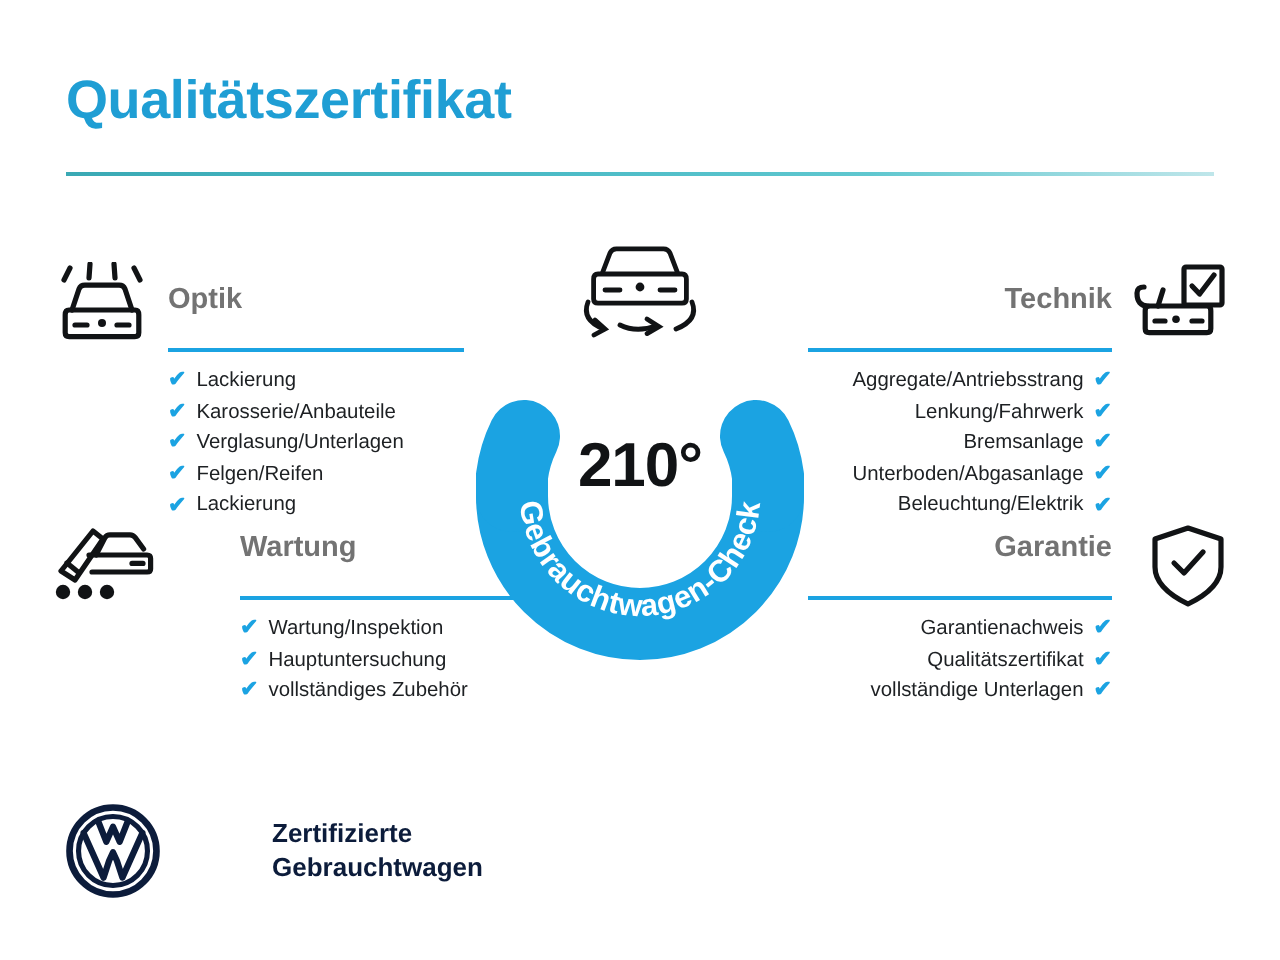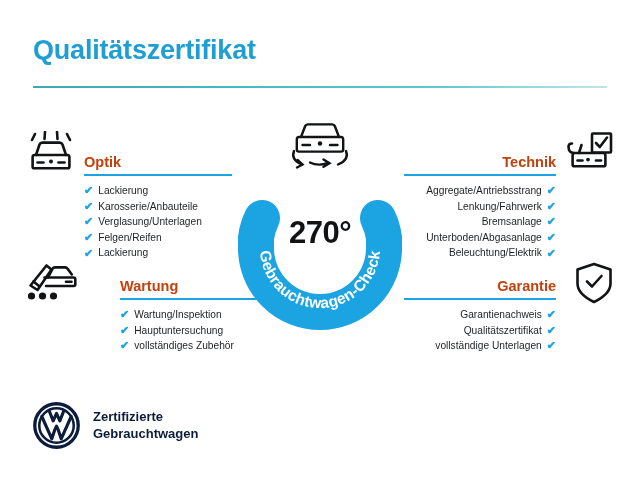--- a/index.html
+++ b/index.html
@@ -42,24 +42,24 @@
   
   .section {
     position: absolute;
   }
   .sec-head {
     position: relative;
     height: 26px;
   }
   .sec-title {
     position: absolute;
-    bottom: 2px;
+    bottom: 14px;
     font-size: 14.5px;
     font-weight: bold;
-    color: #c2410c;
+    color: #737373;
     white-space: nowrap;
   }
   .sec-rule {
     position: absolute;
     bottom: -4px;
     height: 2px;
     background: #1ba3e2;
   }
 
   .items {
@@ -128,20 +128,21 @@
     height: 56px;
   }
 
   
   #footer {
     position: absolute;
     left: 33px;
     top: 402px;
     display: flex;
     align-items: center;
+    gap: 43px;
   }
   #vw-mark { width: 47px; height: 47px; }
   #footer-text {
     margin-left: 13px;
     color: #0c1c3b;
     font-size: 13px;
     font-weight: bold;
     line-height: 16.5px;
   }
   #footer-text div { white-space: nowrap; }
@@ -315,21 +316,21 @@
       </defs>
 
       <path d="M 24 88 A 64 64 0 1 0 152 88" fill="none" stroke="#1ba3e2" stroke-width="36" stroke-linecap="butt" transform="rotate(0 88 88)"></path>
 
       <path d="M 24 88 L 24 78 A 64 64 0 0 1 30 58" fill="none" stroke="#1ba3e2" stroke-width="36" stroke-linecap="round"></path>
       <path d="M 152 88 L 152 78 A 64 64 0 0 0 146 58" fill="none" stroke="#1ba3e2" stroke-width="36" stroke-linecap="round"></path>
       <text font-family="'Liberation Sans', sans-serif" font-size="15.5" font-weight="bold" fill="#ffffff" letter-spacing="0.2">
         <textPath href="#arcpath" startOffset="50%" text-anchor="middle" id="arc-textpath">Gebrauchtwagen-Check</textPath>
       </text>
     </svg>
-    <div id="badge-360">270°</div>
+    <div id="badge-360">210°</div>
 
     <div id="badge-car">
       <svg width="80" height="56" viewBox="0 0 80 56">
         <g stroke="#111315" stroke-width="2.4" fill="#ffffff" stroke-linejoin="round" stroke-linecap="round">
           <path d="M21 19 L25 8.5 Q25.9 6.4 28.2 6.4 L51.8 6.4 Q54.1 6.4 55 8.5 L59 19"></path>
           <path d="M19 19 Q16.8 19 16.8 21.6 L16.8 31.5 Q16.8 33.6 19 33.6 L61 33.6 Q63.2 33.6 63.2 31.5 L63.2 21.6 Q63.2 19 61 19 Z"></path>
         </g>
         <g stroke="#111315" stroke-width="2.4" fill="none" stroke-linecap="round">
           <line x1="22.5" y1="27" x2="30" y2="27"></line>
           <line x1="50" y1="27" x2="57.5" y2="27"></line>

